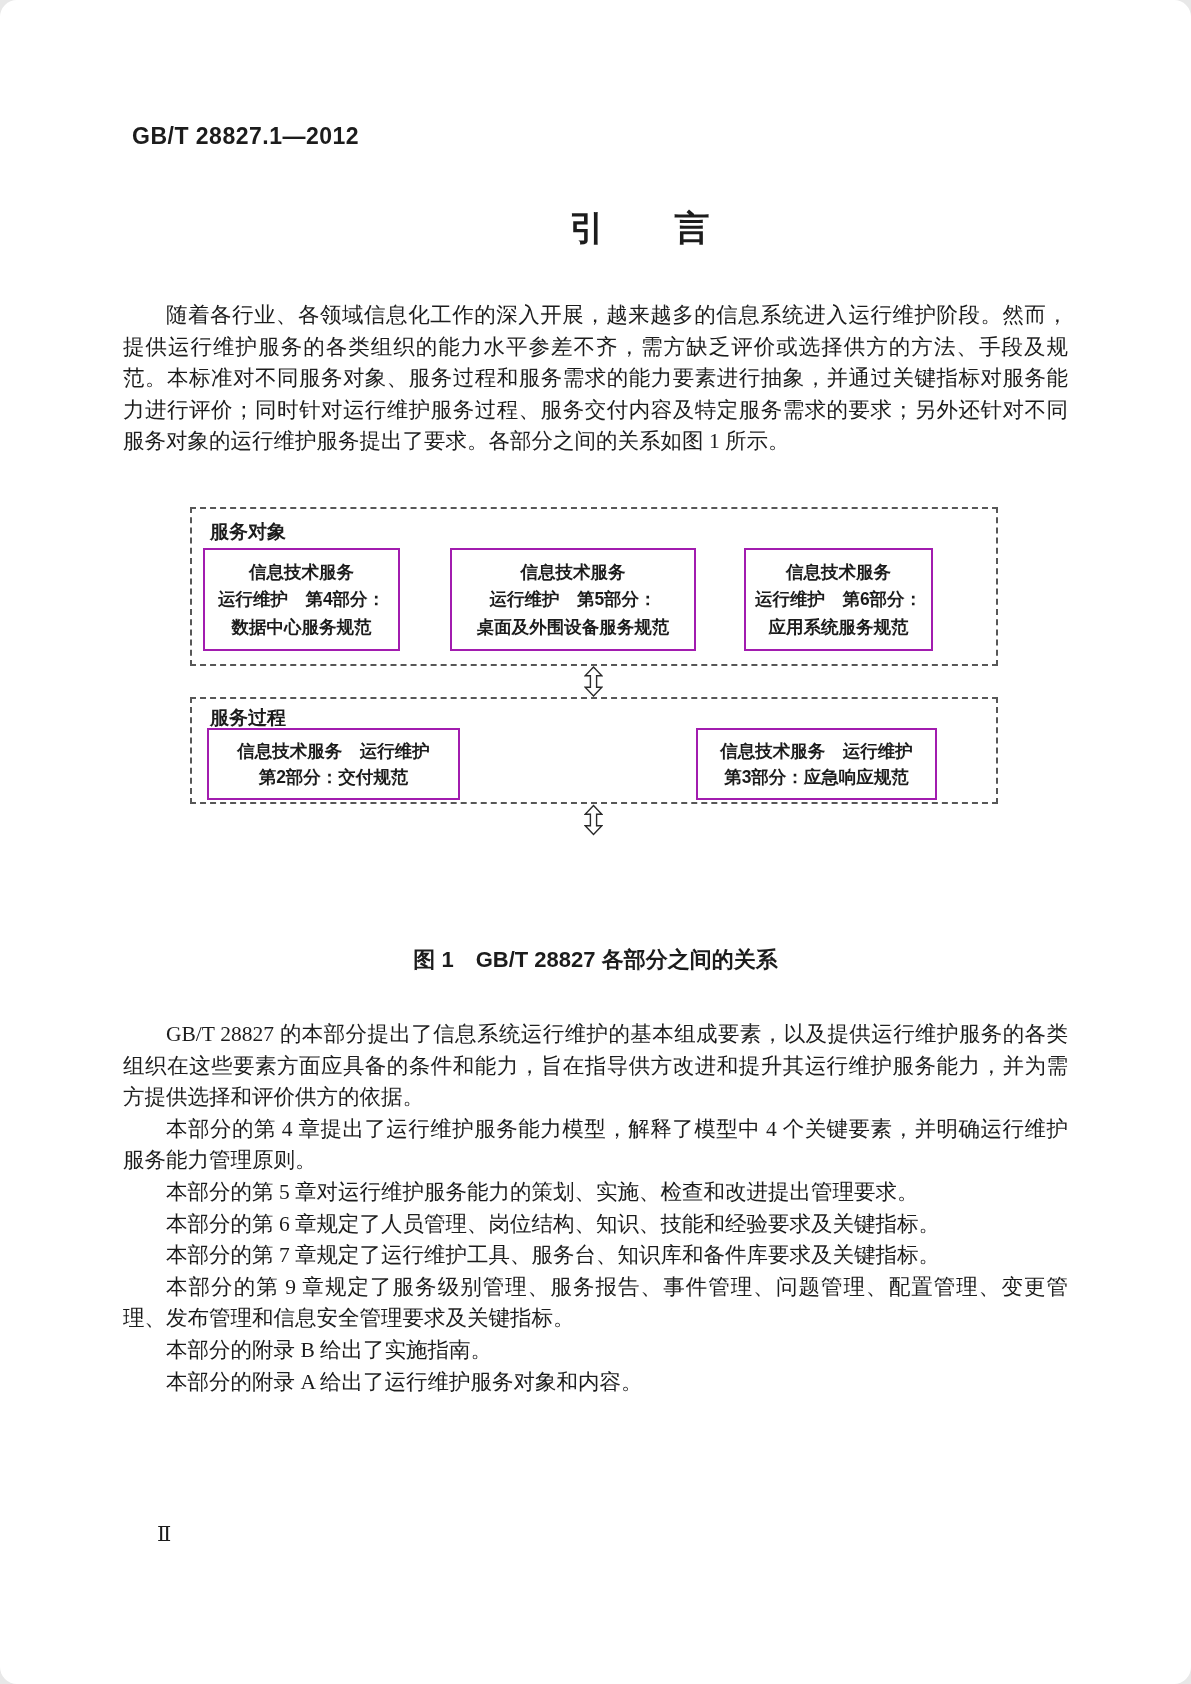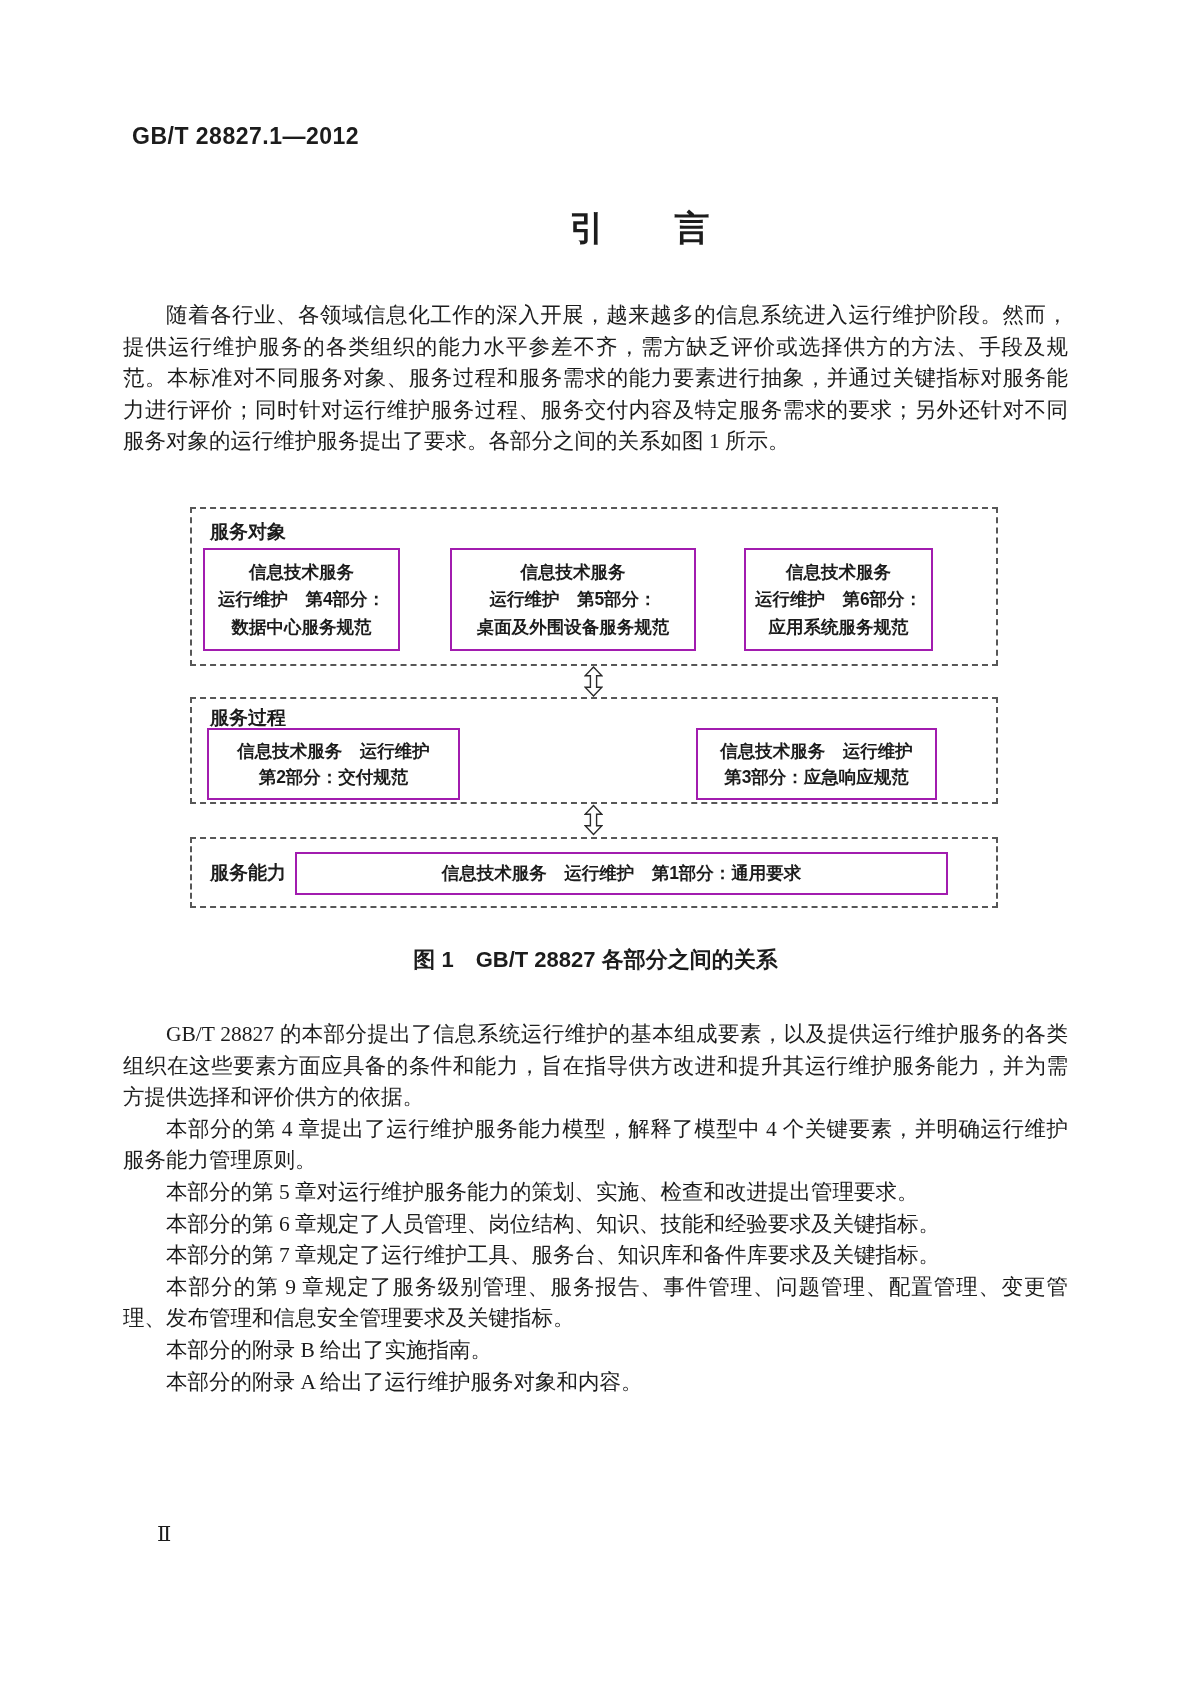--- a/index.html
+++ b/index.html
@@ -1,19 +1,20 @@
 <!DOCTYPE html>
 <html><head>
 <meta charset="utf-8">
 <style>
   html,body { margin:0; padding:0; background:#e8e8e8; }
   .page {
     position:relative; width:1191px; height:1684px; margin:0 auto;
     background:#ffffff; color:#1c1c1c; overflow:hidden;
     font-family:"Liberation Serif","DejaVu Serif",serif;
+    border-radius:17px;
   }
   .doc-code {
     position:absolute; left:132px; top:123px;
     font-family:"Liberation Sans","DejaVu Sans",sans-serif;
     font-weight:bold; font-size:23px; letter-spacing:0.5px;
   }
   .title {
     position:absolute; left:0; top:205px; width:100%; margin:0;
     text-align:center; font-family:"Liberation Sans","DejaVu Sans",sans-serif;
     font-weight:bold; font-size:35px;padding-left:44px;
@@ -112,26 +113,20 @@
       <div class="fbox fbox-b2">
         <span>信息技术服务　运行维护</span>
         <span>第3部分：应急响应规范</span>
       </div>
     </div>
 
     <svg class="arrow arrow-2" viewBox="0 0 19 31">
       <path d="M9.5 1 L17.8 9.8 L12.6 9.8 L12.6 21.2 L17.8 21.2 L9.5 30 L1.2 21.2 L6.4 21.2 L6.4 9.8 L1.2 9.8 Z" fill="#ffffff" stroke="#2a2a2a" stroke-width="1.4"></path>
     </svg>
 
-    <div class="group group-c">
-      <div class="group-label">服务能力</div>
-      <div class="fbox fbox-c1">
-        <span>信息技术服务　运行维护　第1部分：通用要求</span>
-      </div>
-    </div>
   </div>
 
   <div class="caption">图 1　GB/T 28827 各部分之间的关系</div>
 
   <div class="body-block">
     <p>GB/T 28827 的本部分提出了信息系统运行维护的基本组成要素，以及提供运行维护服务的各类组织在这些要素方面应具备的条件和能力，旨在指导供方改进和提升其运行维护服务能力，并为需方提供选择和评价供方的依据。</p>
     <p>本部分的第 4 章提出了运行维护服务能力模型，解释了模型中 4 个关键要素，并明确运行维护服务能力管理原则。</p>
     <p>本部分的第 5 章对运行维护服务能力的策划、实施、检查和改进提出管理要求。</p>
     <p>本部分的第 6 章规定了人员管理、岗位结构、知识、技能和经验要求及关键指标。</p>
     <p>本部分的第 7 章规定了运行维护工具、服务台、知识库和备件库要求及关键指标。</p>

